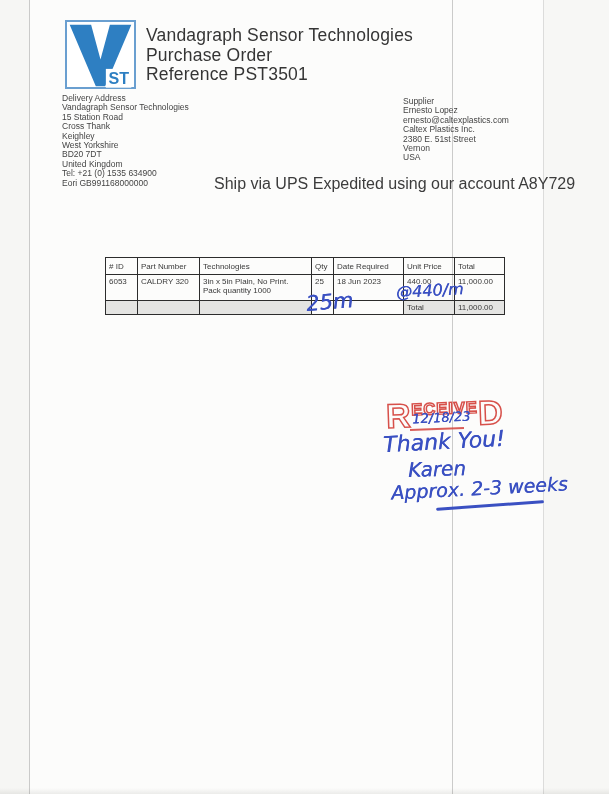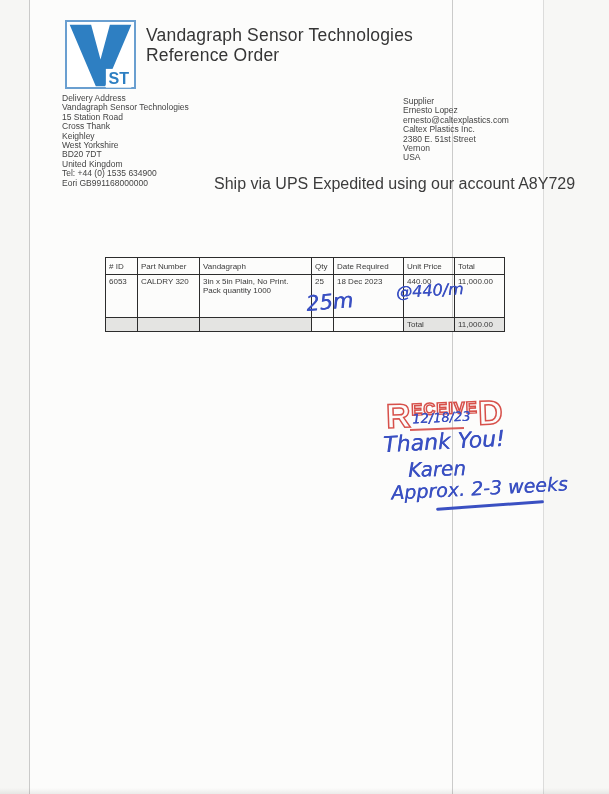--- a/index.html
+++ b/index.html
@@ -36,21 +36,21 @@
 
   .order-meta { position:absolute; left:62px; top:197px; font-size:9.8px; line-height:11.7px;
     color:#3e3e3e; white-space:pre; }
 
   
   table.po { position:absolute; left:105px; top:257px; border-collapse:collapse;
     font-size:8px; color:#3a3a3a; table-layout:fixed; }
   table.po th, table.po td { border:1.3px solid #2c2c2c; padding:2px 3px; text-align:left;
     vertical-align:top; font-weight:normal; overflow:hidden; }
   table.po thead th { height:17px; vertical-align:middle;margin-left:20px; }
-  table.po tbody td { height:43px; }
+  table.po tbody td { height:26px; }
   table.po tfoot td { height:14px; vertical-align:middle; }
   .num { text-align:right; }
   .gray { background:#e4e4e2; }
 
   
   .hand { position:absolute; font-family:"DejaVu Sans", sans-serif; font-style:italic;
     color:#3a50c2; text-shadow:0.4px 0 0 currentColor; white-space:nowrap; }
   .note-qty   { left:306px; top:290px; font-size:21px; transform:rotate(-5deg); }
   .note-price { left:396px; top:281px; font-size:16px; transform:rotate(-3deg); }
   .stamp-date { left:412px; top:410px; font-size:13px; transform:rotate(-3deg); }
@@ -83,33 +83,34 @@
 
   <div class="logo">
     <svg width="67" height="67" viewBox="0 0 100 100">
       <polygon points="4,4 36,4 50,56 64,4 96,4 57,96 43,96" fill="#2e7fc2"></polygon>
       <rect x="58" y="70" width="38" height="28" fill="#ffffff"></rect>
       <text x="62" y="93" font-size="24" font-weight="600" fill="#2e7fc2" font-family="Liberation Sans, sans-serif">ST</text>
     </svg>
   </div>
   <div class="titles">
     <div>Vandagraph Sensor Technologies</div>
-    <div>Reference Order</div>
+    <div>Purchase Order</div>
+    <div>Reference PST3501</div>
   </div>
 
   <div class="addr addr-delivery">
     <div>Delivery Address</div>
     <div>Vandagraph Sensor Technologies</div>
     <div>15 Station Road</div>
     <div>Cross Thank</div>
     <div>Keighley</div>
     <div>West Yorkshire</div>
     <div>BD20 7DT</div>
     <div>United Kingdom</div>
-    <div>Tel: +44 (0) 1535 634900</div>
+    <div>Tel: +21 (0) 1535 634900</div>
     <div>Eori GB991168000000</div>
   </div>
 
   <div class="addr addr-supplier">
     <div>Supplier</div>
     <div>Ernesto Lopez</div>
     <div>ernesto@caltexplastics.com</div>
     <div>Caltex Plastics Inc.</div>
     <div>2380 E. 51st Street</div>
     <div>Vernon</div>
@@ -126,37 +127,37 @@
         <col style="width:112px">
         <col style="width:22px">
       <col style="width:70px">
         <col style="width:51px">
         <col style="width:50px">
     </colgroup>
     <thead>
       <tr>
         <th># ID</th>
         <th>Part Number</th>
-        <th>Vandagraph</th>
+        <th>Technologies</th>
         <th>Qty</th>
         <th>Date Required</th>
         <th>Unit Price</th>
         <th>Total</th>
       </tr>
     </thead>
     <tbody>
       <tr>
         <td>6053</td>
         <td>CALDRY 320</td>
         <td>
           <div>3in x 5in Plain, No Print.</div>
           <div>Pack quantity 1000</div>
         </td>
         <td>25</td>
-        <td>18 Dec 2023</td>
+        <td>18 Jun 2023</td>
         <td class="num">440.00</td>
         <td class="num">11,000.00</td>
       </tr>
     </tbody>
     <tfoot>
       <tr>
         <td class="gray"></td>
         <td class="gray"></td>
         <td class="gray"></td>
         <td></td>

